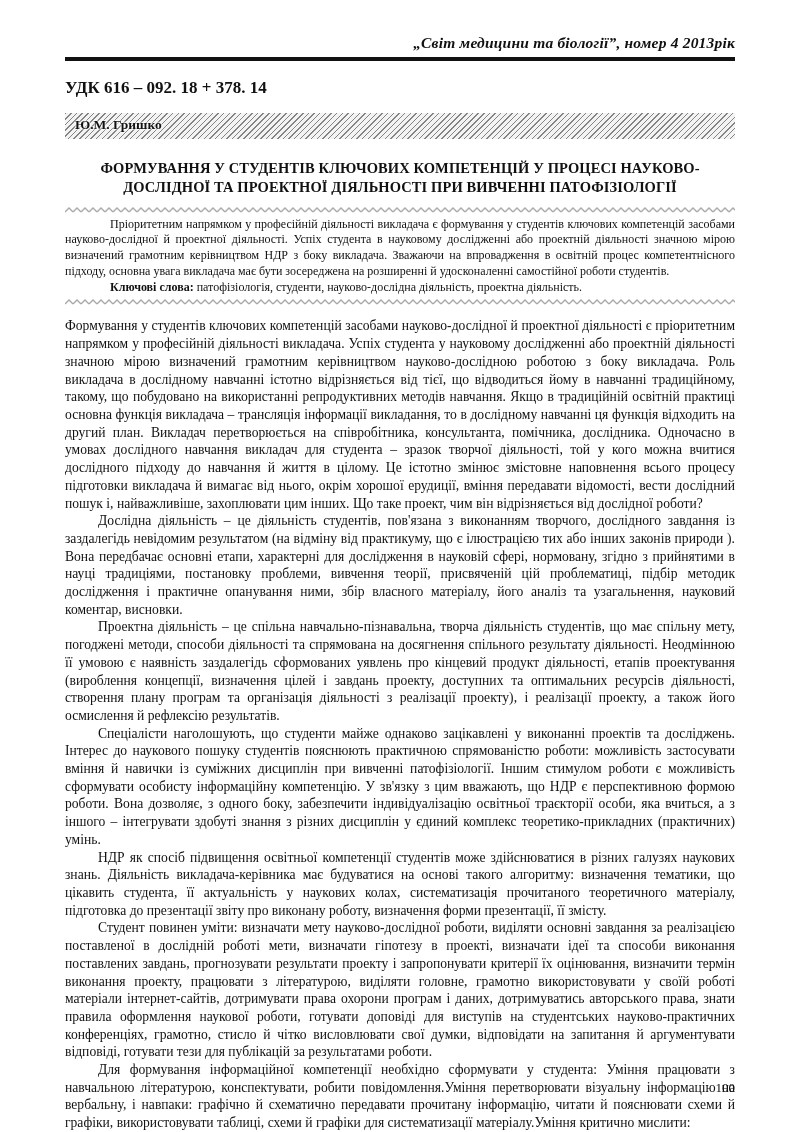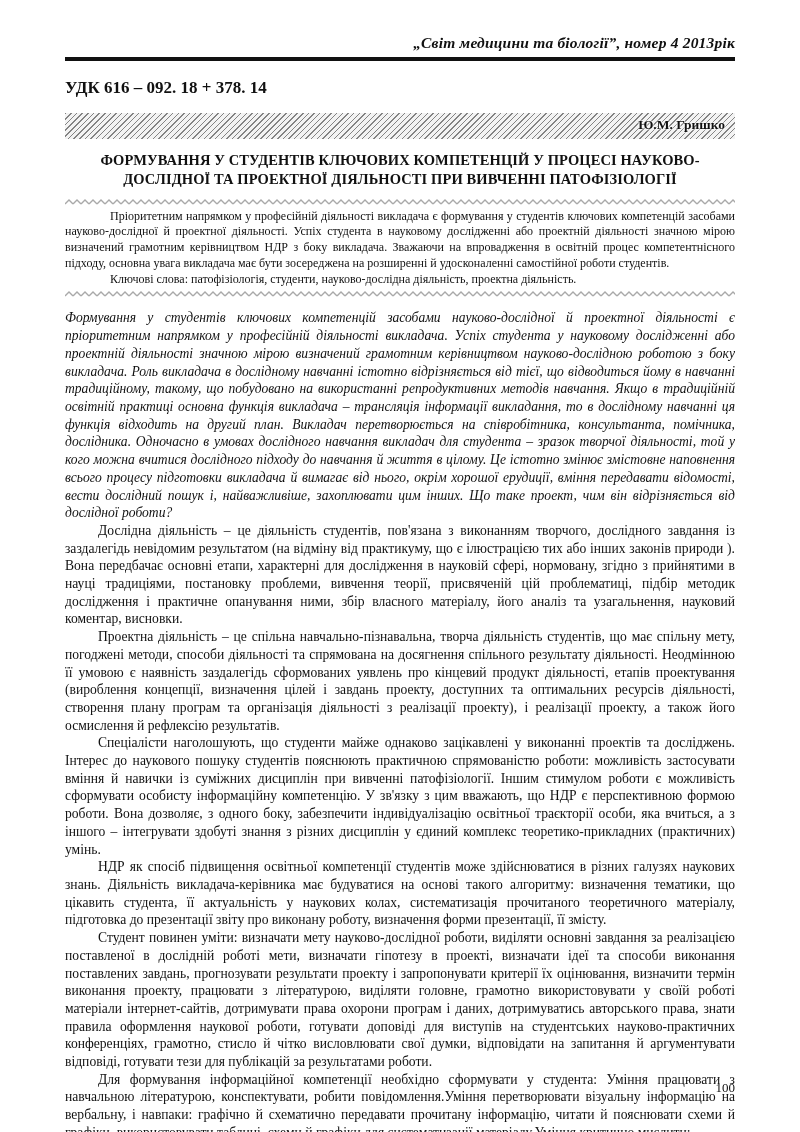--- a/index.html
+++ b/index.html
@@ -34,64 +34,64 @@
   }
   .udc {
     margin-top: 17px;
     font-weight: bold;
     font-size: 17px;
   }
 
   .author-block {
     margin-top: 15px;
     padding: 4px 10px 5px;
-    text-align: right;
+    text-align: left;
     font-weight: bold;
     font-size: 13.5px;
     line-height: 16.5px;
     background:
       repeating-linear-gradient(135deg,
         rgba(40,40,40,0.55) 0 1px,
         rgba(255,255,255,0) 1px 4px),
       #f3f3f3;
   }
   .author-block .line {
     text-shadow: 0 0 2px #fff, 0 0 2px #fff, 0 0 3px #fff;
   }
 
   .article-title {
-    margin-top: 12px;
+    margin-top: 20px;
     text-align: center;
     font-weight: bold;
     font-size: 14.5px;
     line-height: 19.5px;
     letter-spacing: 0.1px;
   }
 
   .zigzag { display: block; margin-top: 8px; }
   .zigzag.below { margin-top: 3px; }
 
   .abstract {
     margin-top: 3px;
     font-size: 12px;
     line-height: 15.8px;
     text-align: justify;
   }
   .abstract .abstract-text { text-indent: 45px; }
   .abstract .keywords-line { text-indent: 45px; }
-  .abstract .kw-label { font-weight: normal; }
+  .abstract .kw-label { font-weight: bold; }
 
   .body-text {
     margin-top: 11px;
     font-size: 13.6px;
     line-height: 17.7px;
     text-align: justify;
   }
   .body-text p { text-indent: 33px; }
-  .body-text p.no-indent { text-indent: 0; font-style: italic; }
+  .body-text p.no-indent { text-indent: 0; }
 
   .page-number {
     position: absolute;
     right: 65px;
     bottom: 36px;
     font-size: 13px;
   }
 </style>
 </head>
 <body>

